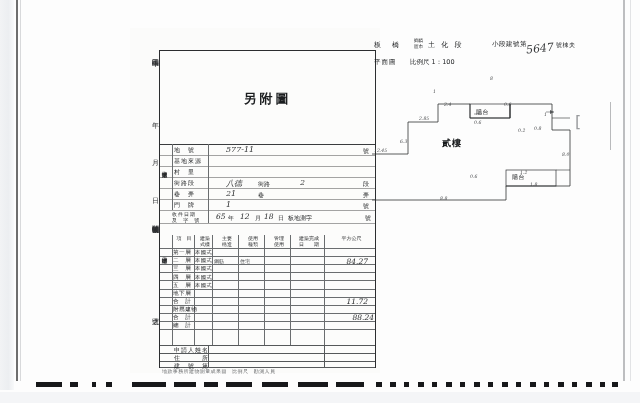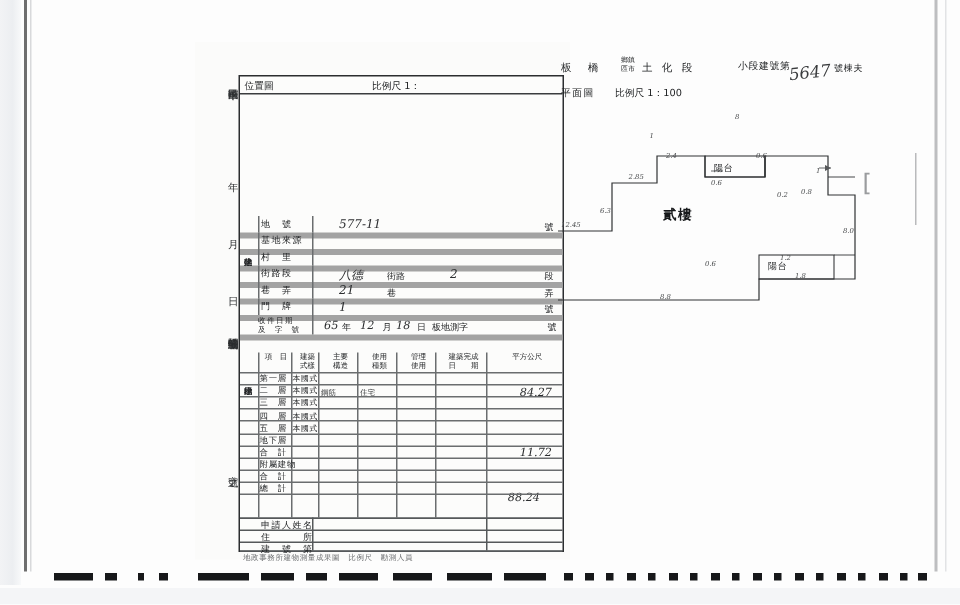--- a/index.html
+++ b/index.html
@@ -82,21 +82,21 @@
   #loc-area{
     position:absolute;left:0;top:11px;width:215px;height:82px;
     border-bottom:1px solid #3a3c3e;
   }
   #loc-area-text{
     position:absolute;left:0;top:28px;width:215px;text-align:center;
     font-size:13px;color:#1b1d1f;letter-spacing:3px;font-weight:bold;
   }
 
   
-  .frow{position:absolute;left:0;width:215px;border-bottom:4px solid #a3a3a3;}
+  .frow{position:absolute;left:0;width:215px;border-bottom:1px solid #a3a3a3;}
   .fcap{
     position:absolute;top:0;font-size:6px;color:#1d1f21;
     line-height:1;letter-spacing:1px;
   }
   .fval{
     position:absolute;font-size:8px;color:#2c2e30;
     font-family:"DejaVu Serif","Liberation Serif",serif;font-style:italic;
   }
   .fsuffix{position:absolute;font-size:6px;color:#232527;}
   .rowdiv{position:absolute;width:1px;background:#55585a;}
@@ -181,25 +181,24 @@
         <span class="side-lbl" style="top: 4px;">中華民國</span>
         <span class="side-lbl" style="top: 66px;">年</span>
         <span class="side-lbl" style="top: 104px;">月</span>
         <span class="side-lbl" style="top: 142px;">日</span>
         <span class="side-lbl" style="top: 170px;">開發備帳編號</span>
         <span class="side-lbl" style="top: 262px;">號之</span>
       </div>
 
     <div id="form-box">
 
-      <div id="loc-head">
-        <span id="loc-head-label">位置圖</span>
-        <span id="loc-head-scale">比例尺 1：</span>
+
+      <div id="loc-area">
+        <div id="loc-area-text">另附圖</div>
       </div>
-
 
       <div id="field-rows">
           <div class="frow" style="top: 93px; height: 11px;">
             <span class="fcap" style="left: 14px; top: 2.5px;">地　號</span>
             <div class="rowdiv" style="left: 12px; top: 0px; height: 11px; background: rgb(106, 109, 111);"></div>
             <div class="rowdiv" style="left: 48px; top: 0px; height: 11px; background: rgb(106, 109, 111);"></div>
             <span class="fval" style="left: 66px; top: 1px;">577-11</span>
             <span class="fsuffix" style="left: 203px; top: 3px;">號</span>
           </div>
           <div class="frow" style="top: 104px; height: 11px;">
@@ -293,21 +292,21 @@
           <span class="mrl" style="left: 35px; top: 46.6px; font-size: 5.2px;">本國式</span>
           <div class="hline" style="top: 61.6px;"></div>
           <span class="mrl" style="left: 13px; top: 54.7px;">地下層</span>
           <div class="hline" style="top: 69.7px;"></div>
           <span class="mrl" style="left: 13px; top: 62.8px;">合　計</span>
           <span class="mnum" style="left: 166px; width: 42px; top: 62.2px;">11.72</span>
           <div class="hline" style="top: 77.8px;"></div>
           <span class="mrl" style="left: 13px; top: 70.9px;">附屬建物</span>
           <div class="hline" style="top: 85.9px;"></div>
           <span class="mrl" style="left: 13px; top: 79px;">合　計</span>
-          <span class="mnum" style="left: 158px; width: 42px; top: 78.4px; margin-top: 14px;">88.24</span>
+          <span class="mnum" style="left: 172px; width: 42px; top: 78.4px;">88.24</span>
           <div class="hline" style="top: 94px;"></div>
           <span class="mrl" style="left: 13px; top: 87.1px;">總　計</span>
           <span class="grpcap" style="left: 2px; top: 18px; height: 74px;">建物標示</span>
         </div>
 
       <div id="appl">
           <div class="hline" style="top: 0px;"></div>
           <div class="hline" style="top: 8px;"></div>
           <div class="hline" style="top: 16px;"></div>
           <div class="hline" style="top: 22px;"></div>

